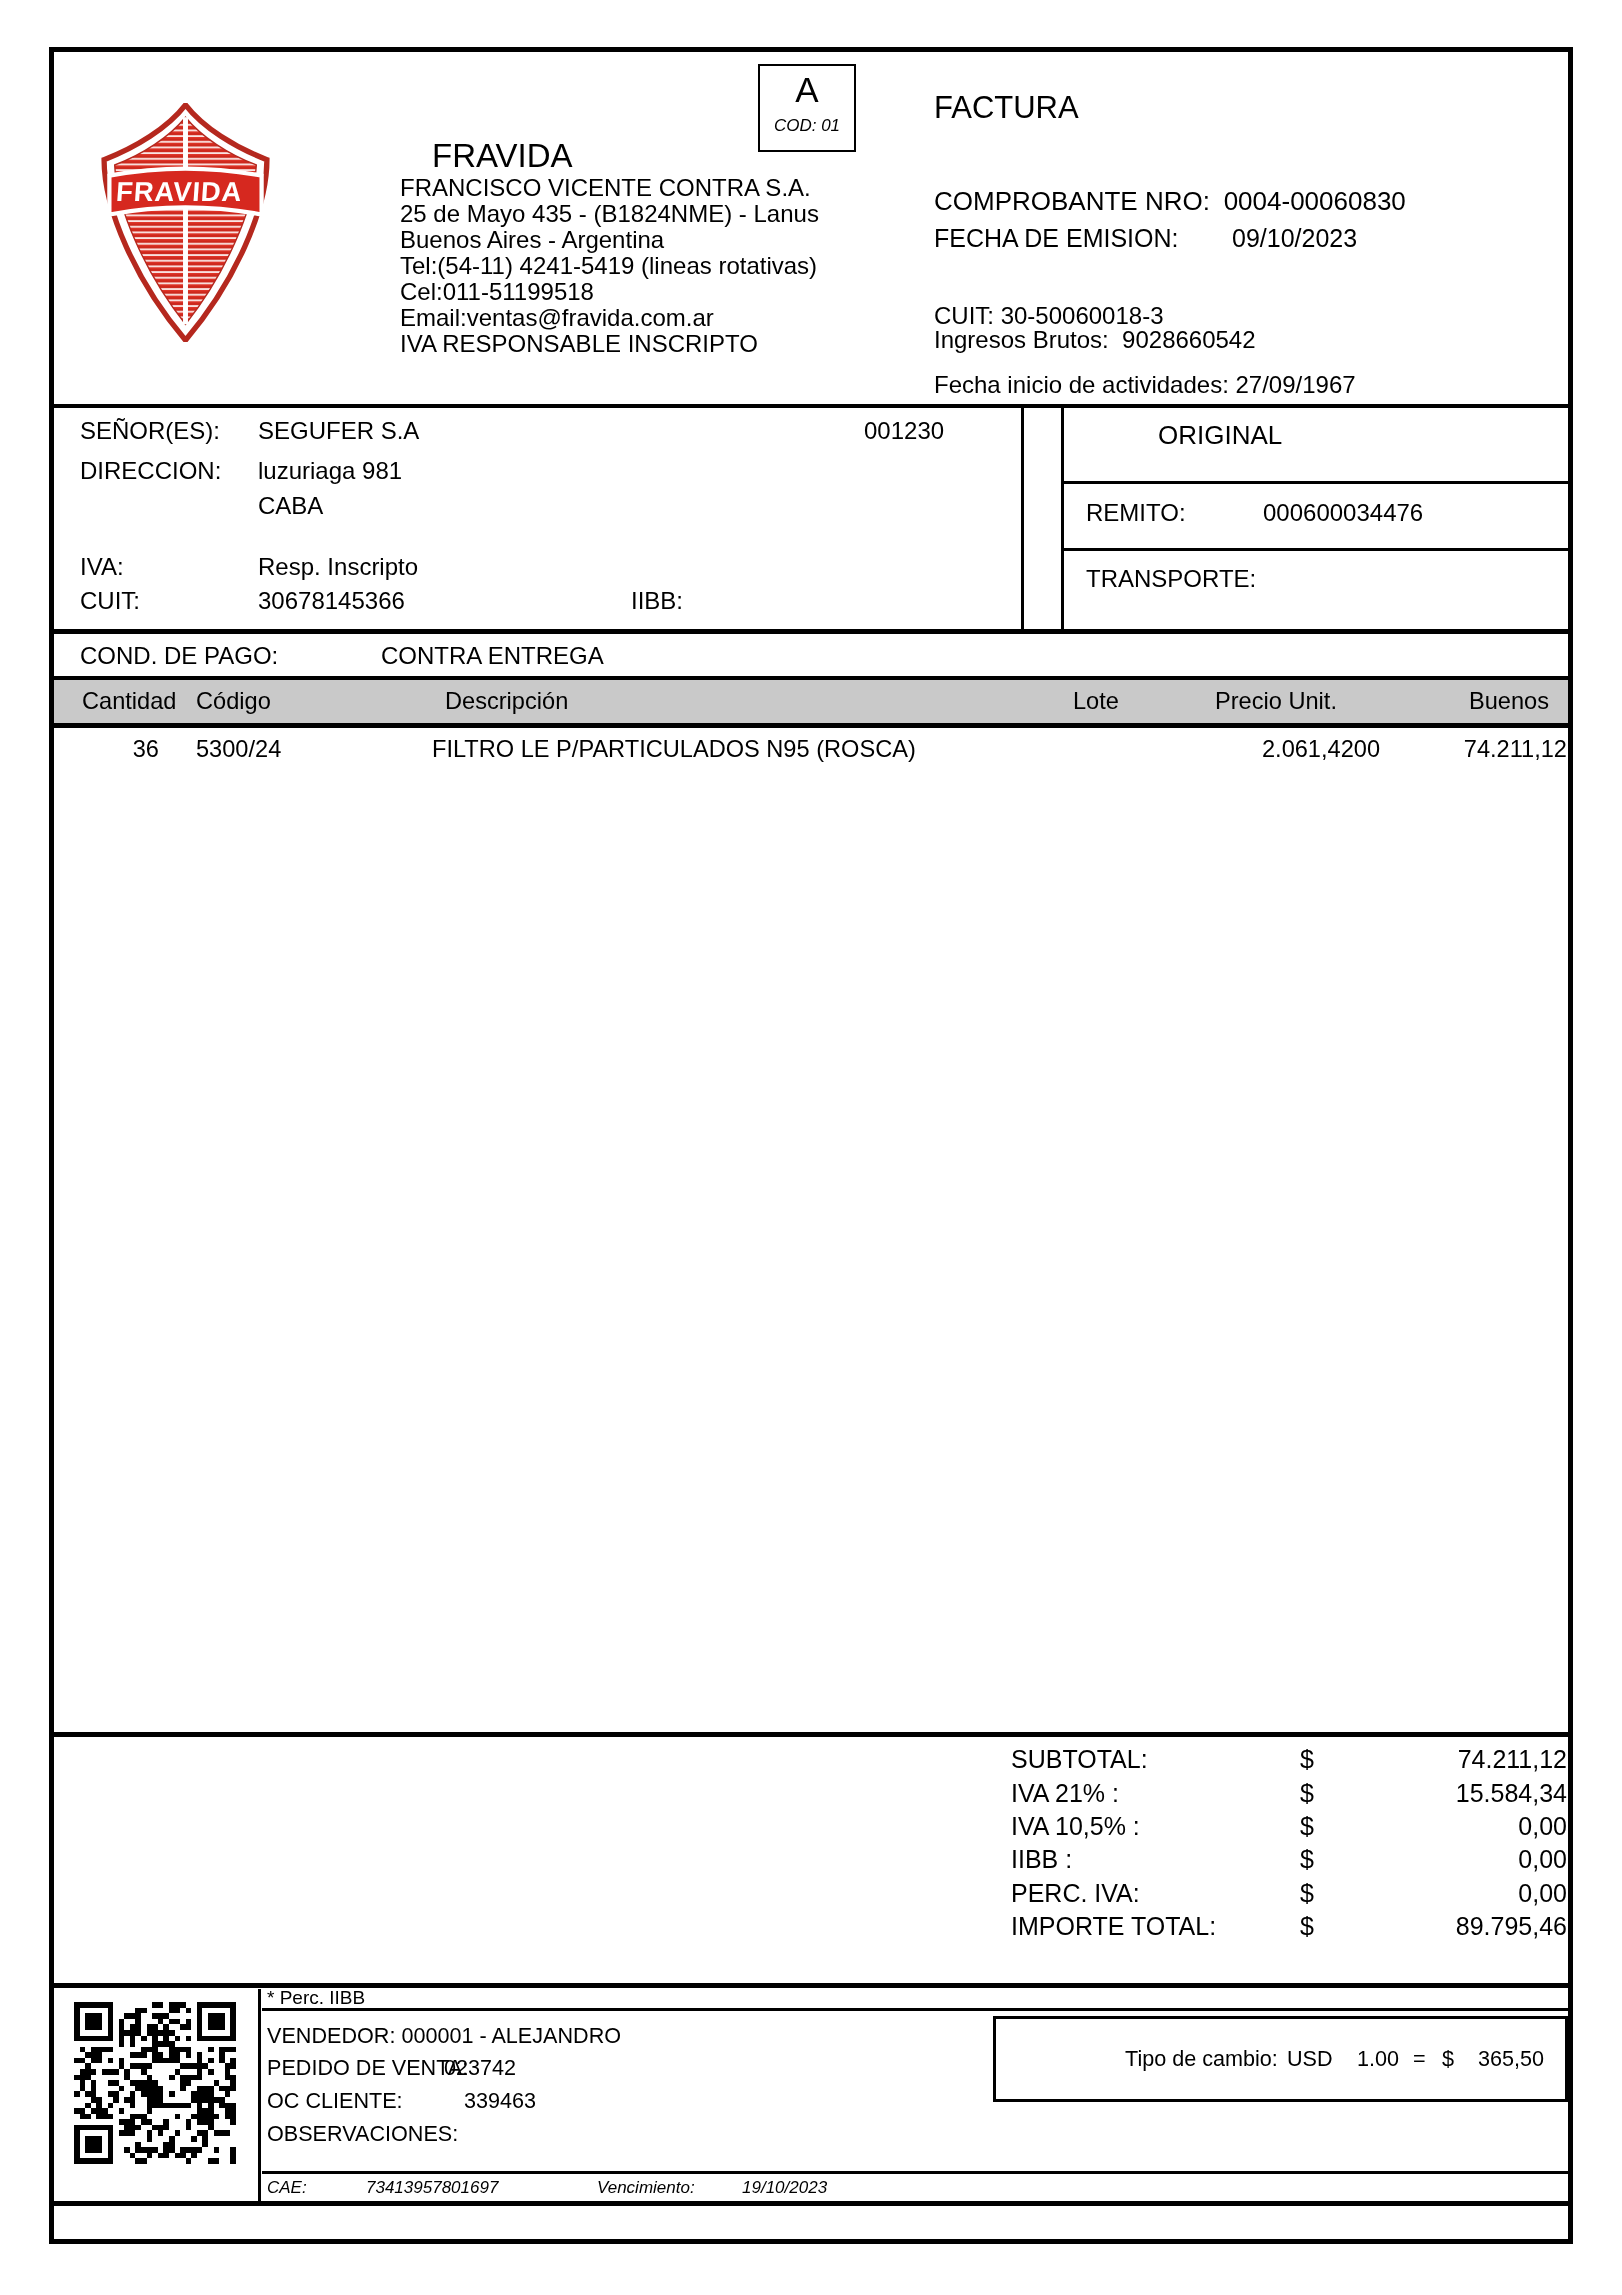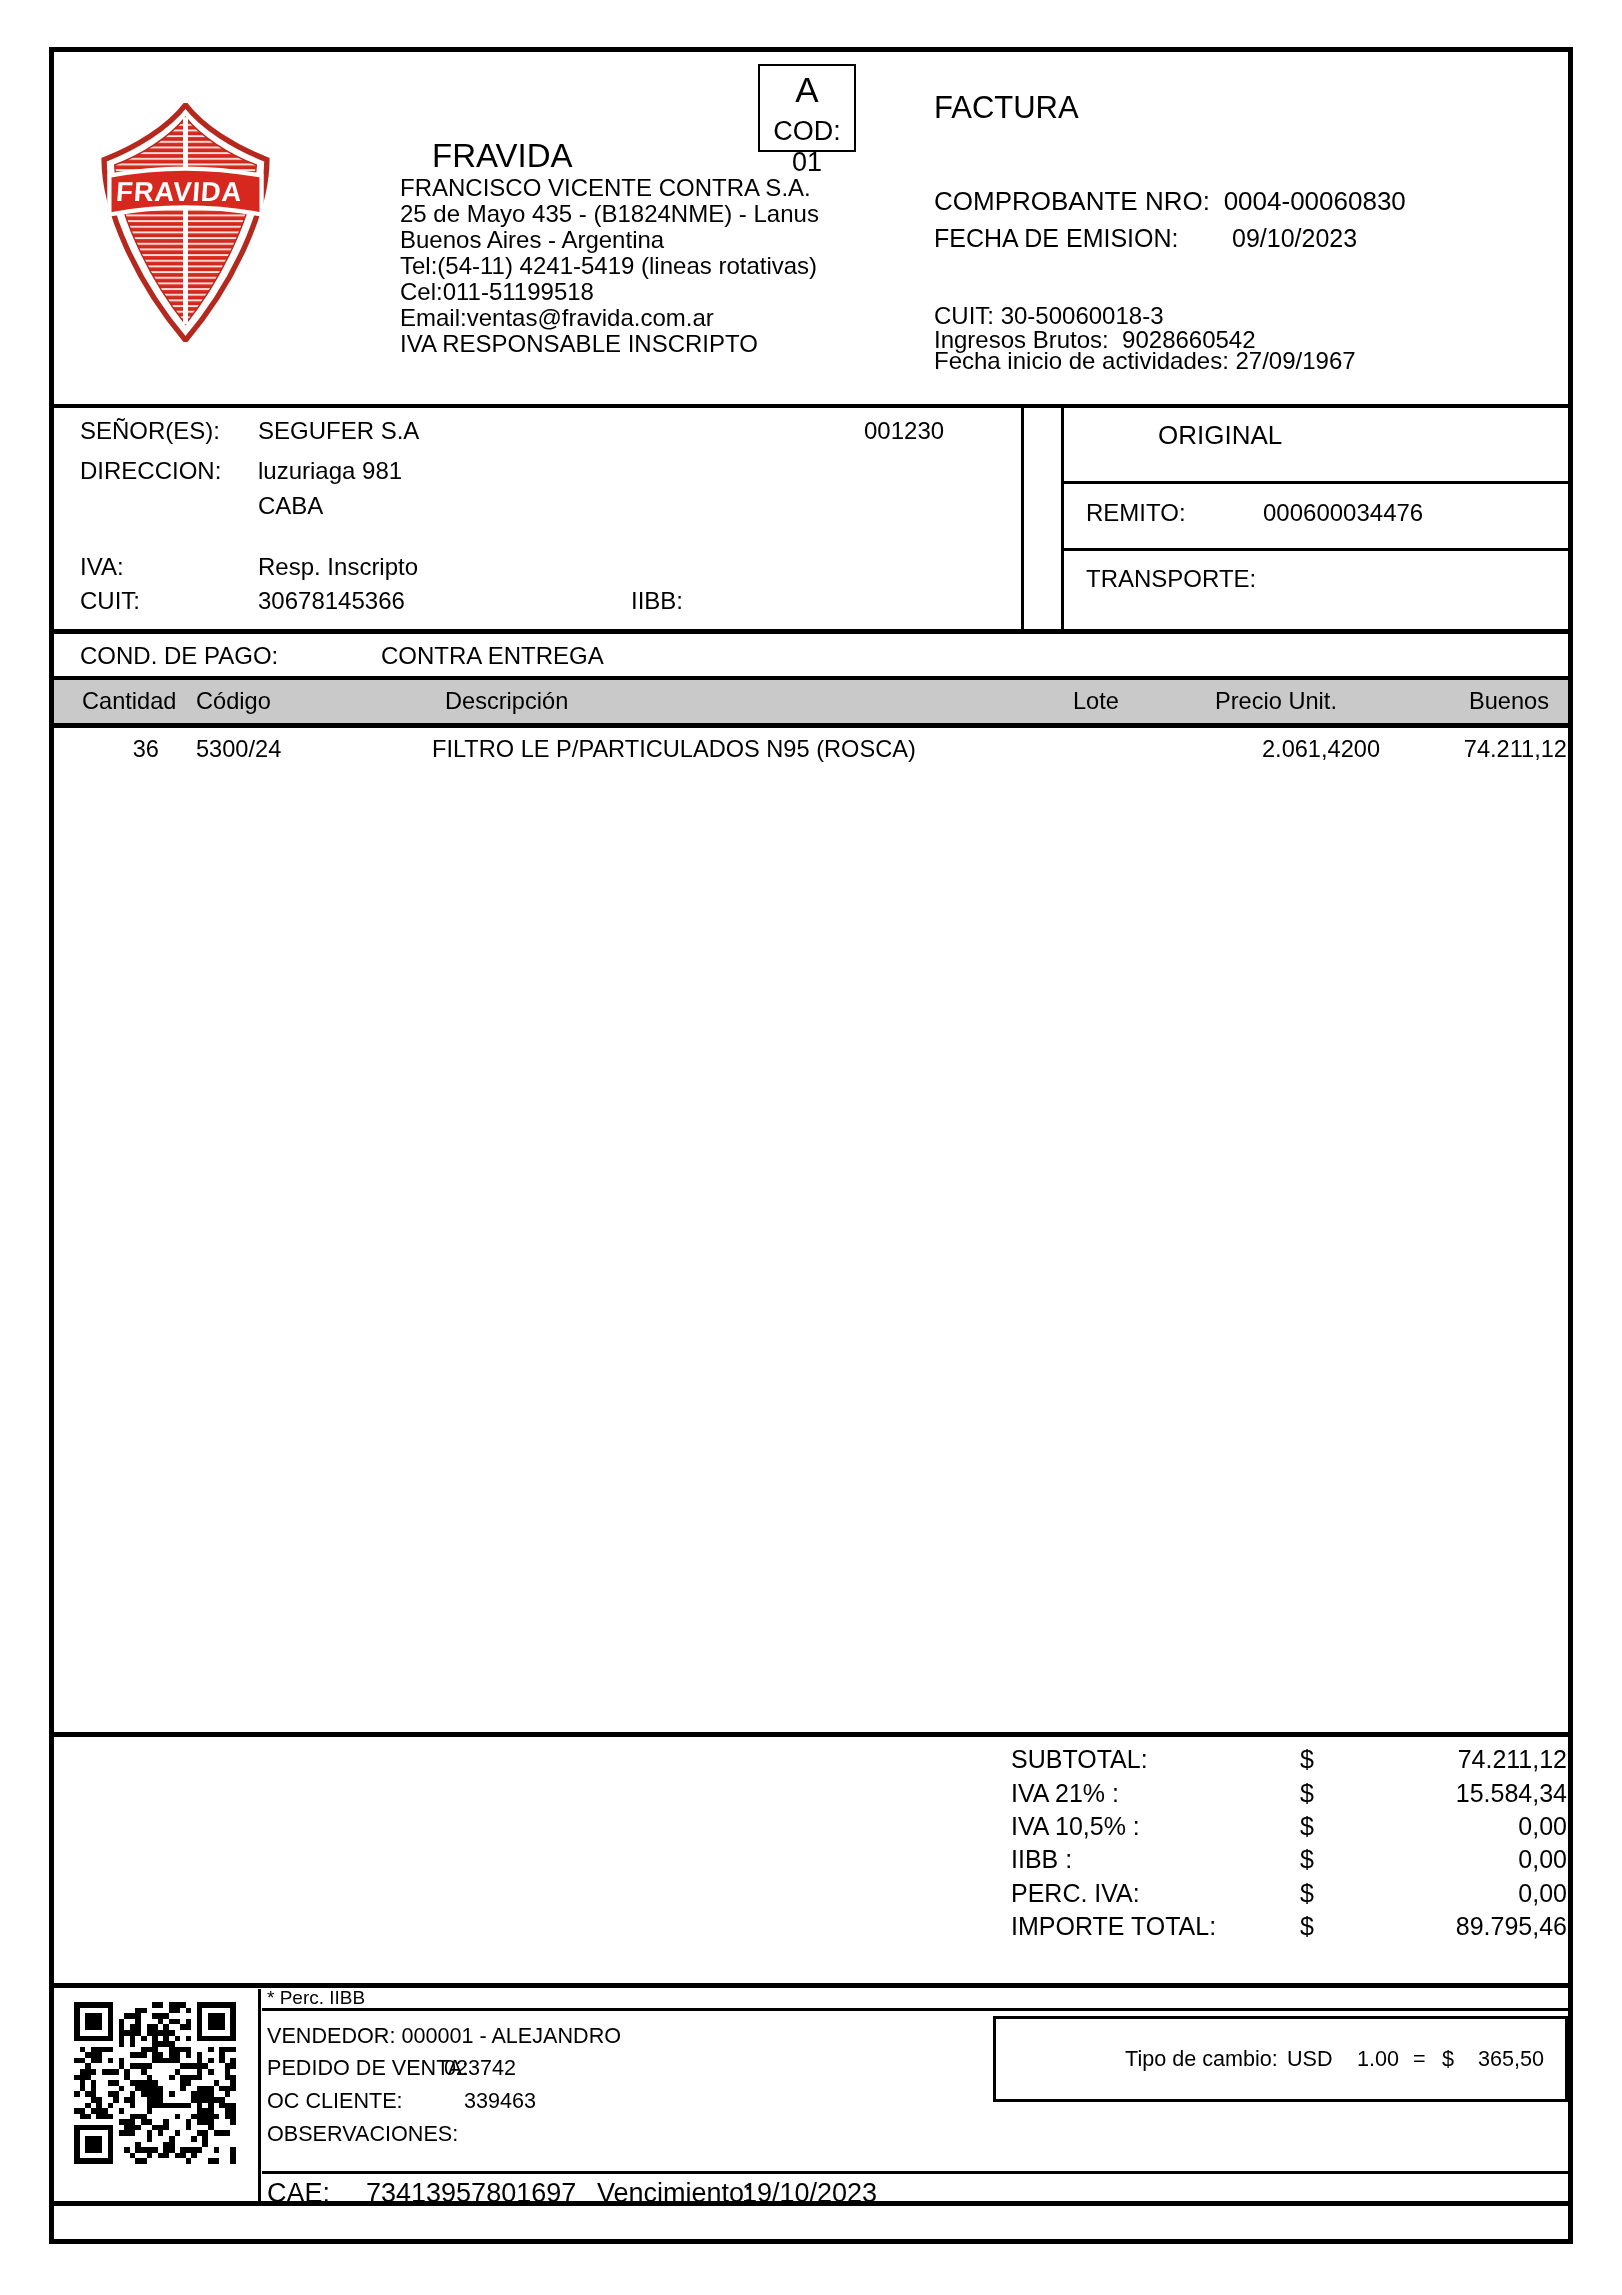--- a/index.html
+++ b/index.html
@@ -8,21 +8,21 @@
     font-family:"Liberation Sans", sans-serif; color:#000; overflow:hidden;
   }
   .abs { position:absolute; }
   .ln { position:absolute; background:#000; }
   .pre { white-space:pre; }
   .r { text-align:right; }
   .frame {
     position:absolute; left:49px; top:47px; width:1524px; height:2197px;
     border:5.2px solid #000; box-sizing:border-box;
   }
-  .fs29{font-size:19px;} .fs30{font-size:27px;} .fs33{font-size:21.6px;}
+  .fs29{font-size:19px;} .fs30{font-size:17px;font-style:italic;} .fs33{font-size:21.6px;}
   .fs36{font-size:23.6px;} .fs37{font-size:24px;} .fs38{font-size:25px;}
   .fs40{font-size:26px;} .fs48{font-size:31px;} .fs50{font-size:33px;} .fs54{font-size:35px;}
   .grayband {
     position:absolute; left:54px; top:676px; width:1514px; height:52px;
     background:#c9c9c9; border-top:4.6px solid #000; border-bottom:5.2px solid #000;
     box-sizing:border-box;
   }
   .abox {
     position:absolute; left:758px; top:64px; width:98px; height:88px;
     border:2.6px solid #000; box-sizing:border-box; text-align:center;
@@ -78,21 +78,21 @@
 
   <div class="abs fs48" style="left:934px; top:90px;">FACTURA</div>
   <div class="abs fs40" style="left:934px; top:186px;">
     <span>COMPROBANTE NRO:</span>
     <span style="margin-left:6.5px;">0004-00060830</span>
   </div>
   <div class="abs fs38" style="left:934px; top:224px;">FECHA DE EMISION:</div>
   <div class="abs fs38" style="left:1232px; top:224px;">09/10/2023</div>
   <div class="abs fs37" style="left:934px; top:302px;">CUIT: 30-50060018-3</div>
   <div class="abs fs37 pre" style="left:934px; top:326px;">Ingresos Brutos:  9028660542</div>
-  <div class="abs fs37" style="left:934px; top:347px;">Fecha inicio de actividades: 27/09/1967</div>
+  <div class="abs fs37" style="left:934px; top:371px;">Fecha inicio de actividades: 27/09/1967</div>
 
   <div class="ln" style="left:54px; top:404px; width:1514px; height:3.9px;"></div>
   <div class="ln" style="left:1021px; top:408px; width:3.3px; height:221px;"></div>
 
   <div class="abs fs37" style="left:80px; top:417px;">SEÑOR(ES):</div>
   <div class="abs fs37" style="left:258px; top:417px;">SEGUFER S.A</div>
   <div class="abs fs37" style="left:864px; top:417px;">001230</div>
 
   <div class="abs fs37" style="left:80px; top:457px;">DIRECCION:</div>
   <div class="abs fs37" style="left:258px; top:457px;">luzuriaga 981</div>

